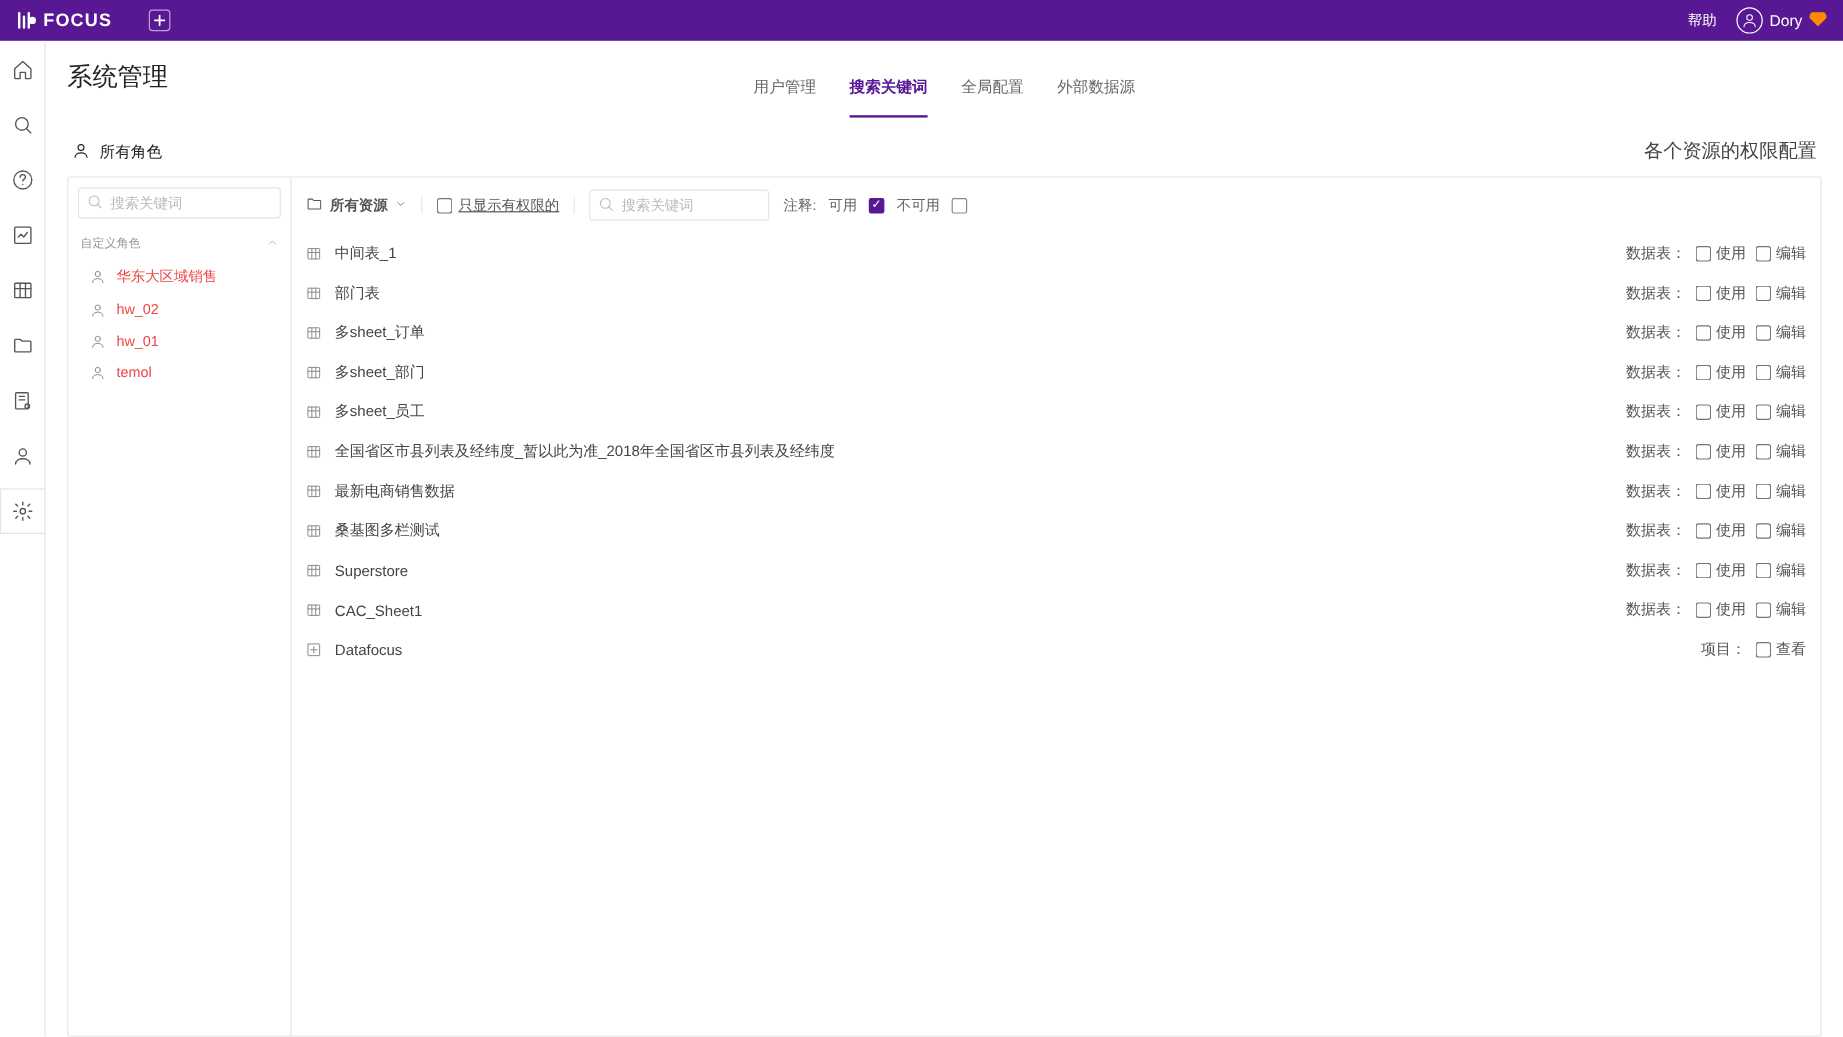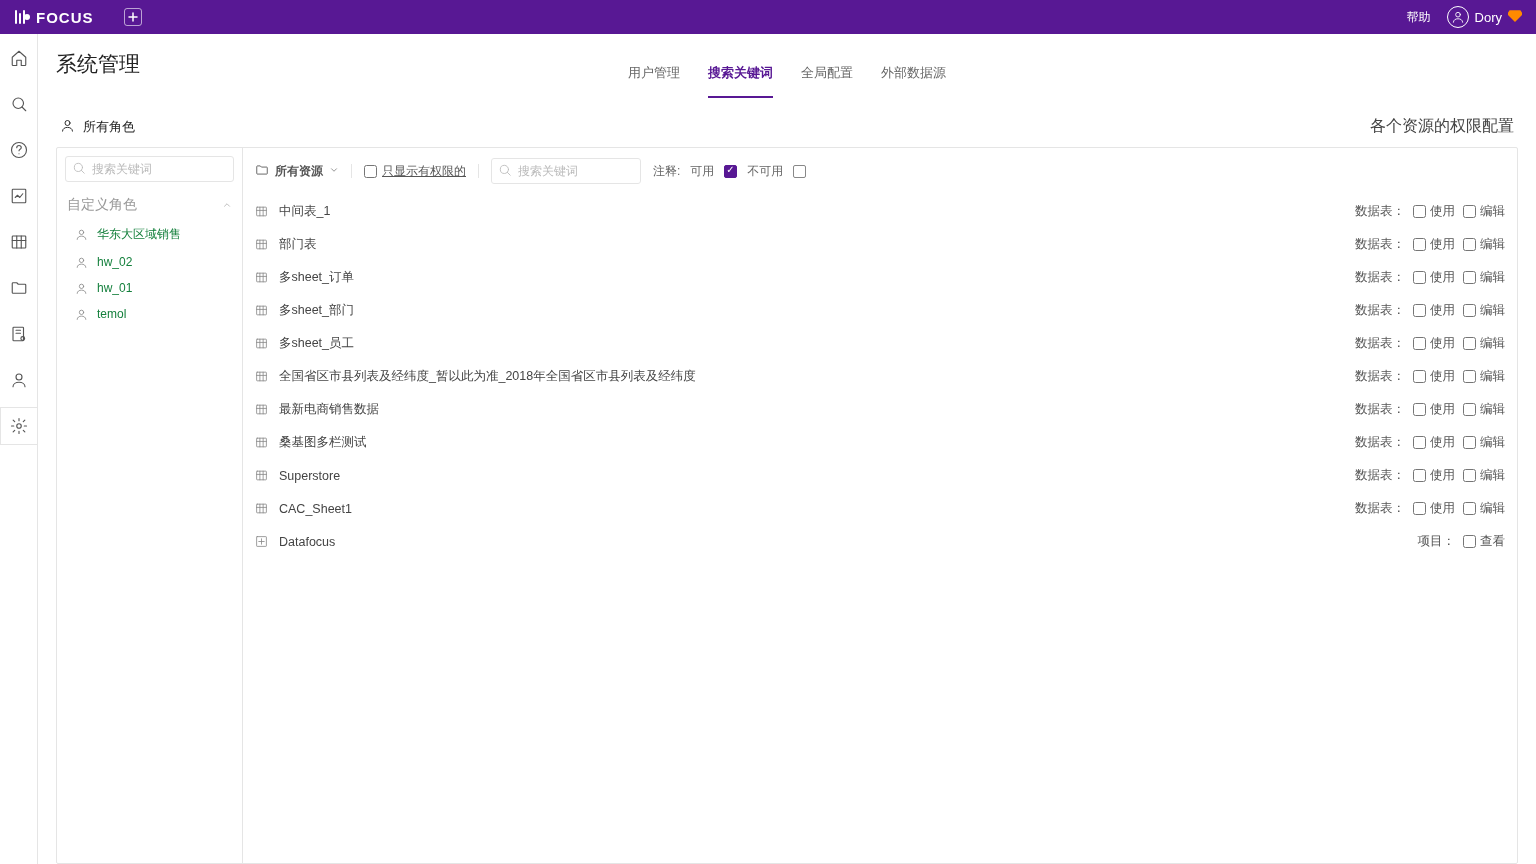--- a/index.html
+++ b/index.html
@@ -51,23 +51,23 @@
 
   .panel{flex:1;border:1px solid var(--border);border-radius:2px;display:flex;overflow:hidden;}
 
   
   .roles{width:186px;border-right:1px solid var(--border);display:flex;flex-direction:column;}
   .roles-search{padding:8px 8px;}
   .search-box{position:relative;}
   .search-box input{width:100%;height:26px;border:1px solid var(--border);border-radius:3px;padding:0 8px 0 26px;font-size:12px;color:#333;outline:none;}
   .search-box input::placeholder{color:#bbb;}
   .search-box .si{position:absolute;left:7px;top:5px;color:#bbb;}
-  .roles-group{padding:6px 10px;font-size:14px;color:var(--text-light);display:flex;align-items:center;justify-content:space-between;cursor:pointer;}
+  .roles-group{padding:6px 10px;font-size:10px;color:var(--text-light);display:flex;align-items:center;justify-content:space-between;cursor:pointer;}
   .role-list{display:flex;flex-direction:column;}
-  .role-item{display:flex;align-items:center;gap:8px;padding:6px 10px 6px 18px;font-size:12px;color:#15803d;cursor:pointer;}
+  .role-item{display:flex;align-items:center;gap:8px;padding:6px 10px 6px 18px;font-size:12px;color:#ef4444;cursor:pointer;}
   .role-item.selected{background:var(--selected);color:#222;}
   .role-item .pi{color:#888;width:14px;display:flex;}
 
   
   .resources{flex:1;display:flex;flex-direction:column;}
   .res-toolbar{display:flex;align-items:center;gap:12px;padding:10px 12px;border-bottom:1px solid transparent;font-size:12px;color:#555;}
   .res-toolbar .dd{display:flex;align-items:center;gap:6px;cursor:pointer;font-weight:bold;}
   .res-toolbar .sep{width:1px;height:14px;background:var(--border);}
   .res-toolbar label{display:flex;align-items:center;gap:5px;cursor:pointer;text-decoration:underline;}
   .res-toolbar input[type=checkbox]{width:13px;height:13px;accent-color:var(--purple);}

